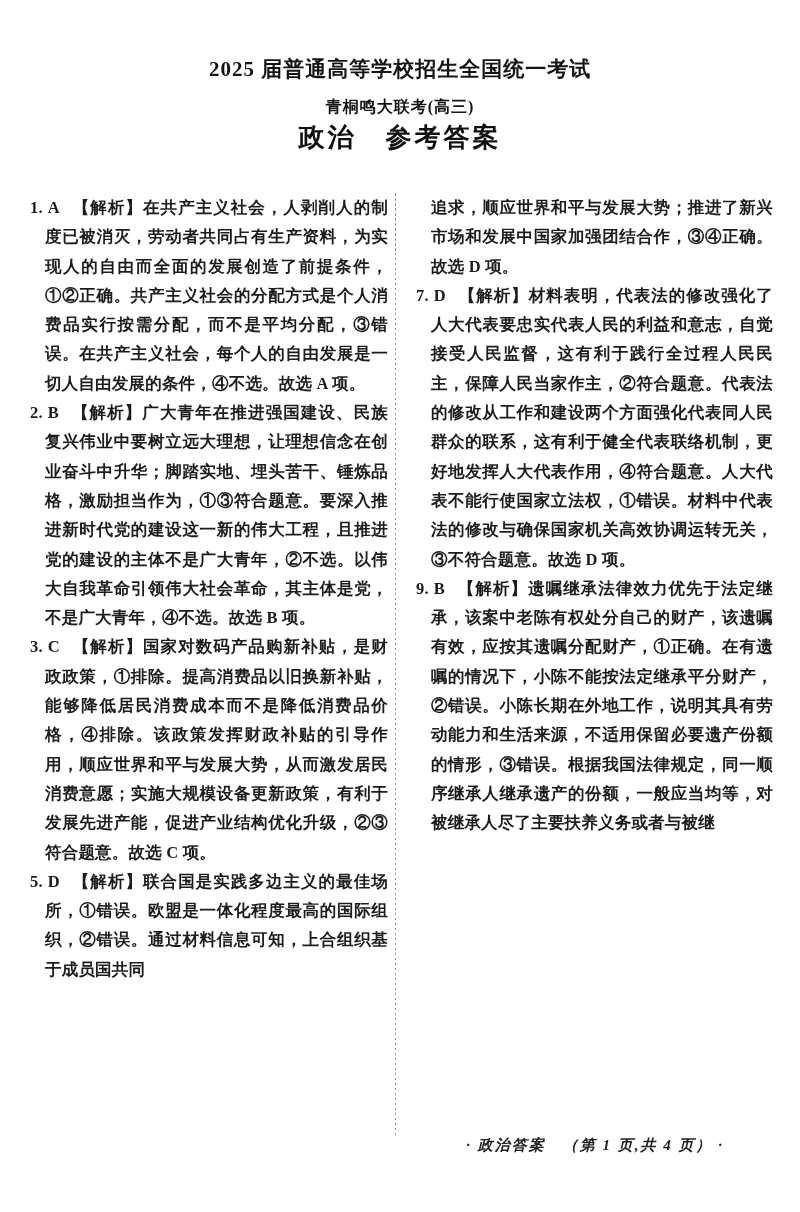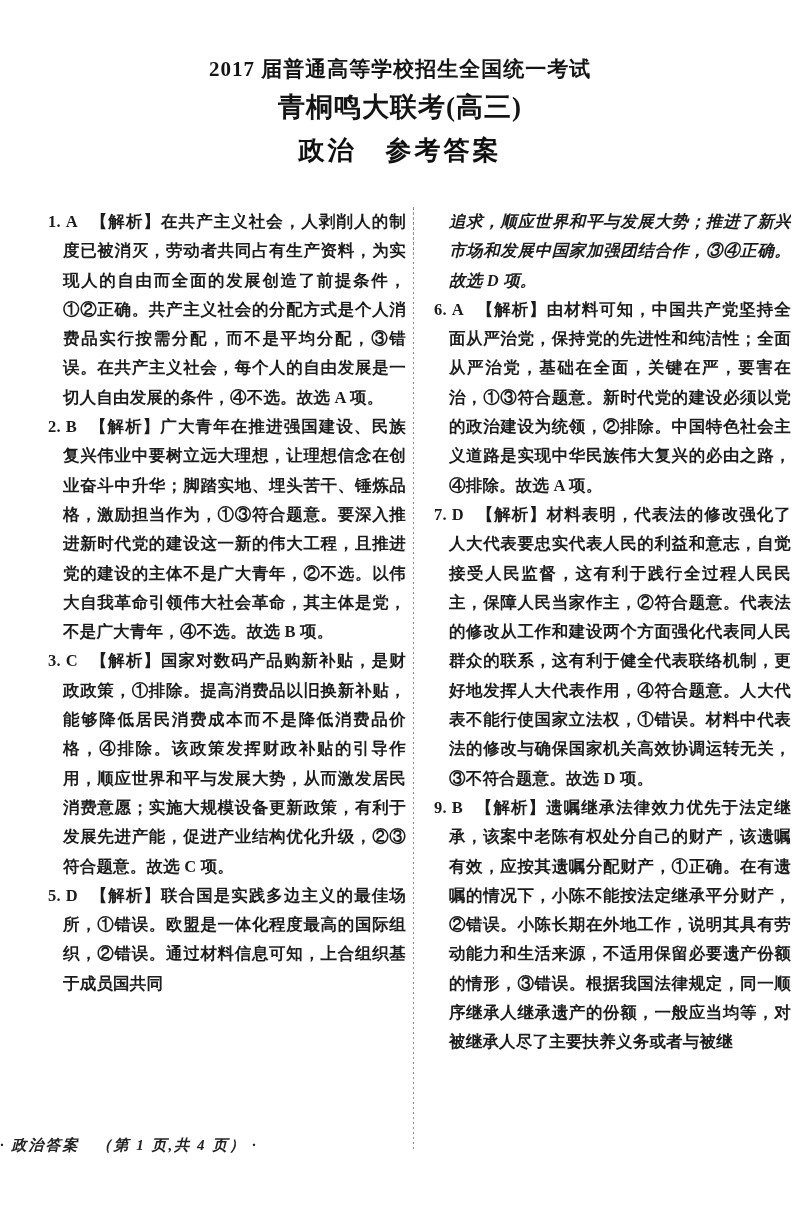--- a/index.html
+++ b/index.html
@@ -15,33 +15,32 @@
     background: #ffffff;
     color: #1b1b1b;
   }
   
   .header { text-align: center; padding-top: 54px; }
   .title-line1 {
     font-size: 21px; font-weight: bold; line-height: 30px;
     letter-spacing: 1px; color: #141414;
   }
   .title-line2 {
-    font-size: 27px; font-weight: bold; line-height: 30px;
+    font-size: 16px; font-weight: bold; line-height: 30px;
     margin-top: 8px; letter-spacing: 1px; color: #141414;
   }
   .subject-title {
     font-size: 26px; font-weight: bold; line-height: 32px;
-    margin-top: 13px; letter-spacing: 3px; color: #101010;
+    letter-spacing: 3px; color: #101010;
   }
   
   .content {
     position: absolute;
-    top: 193px; left: 48px;
+    top: 193px; left: 30px;
     display: flex;
-    margin-top: 14px;
   }
   .col {
     height: 944px;
     overflow: hidden;
   }
   .col-left  { width: 358px; }
   .col-right { width: 357px; }
   .divider {
     width: 1px; height: 944px;
     margin-left: 7px; margin-right: 20px;
@@ -51,64 +50,63 @@
   .item {
     font-size: 16.5px;
     line-height: 29.3px;
     font-weight: 600;
     text-align: justify;
     color: #1c1c1c;
     padding-left: 15px;
     text-indent: -15px;
     letter-spacing: 0.2px;
   }
-  .item.continuation { text-indent: 0; font-style: italic; }
+  .item.continuation { text-indent: 0; }
   .ans-num    { margin-right: 5px;  font-weight: 600; }
   .ans-letter { margin-right: 12px; font-weight: 600; }
   .ans-tag    { font-weight: 800; }
   
   .footer {
     position: absolute;
     top: 1136px; left: 0;
     width: 724px;
-    text-align: left;
+    text-align: right;
   }
   .footer-text {
     font-style: italic;
     font-size: 15px;
     font-weight: 600;
     letter-spacing: 2px;
     color: #222222;
   }
 </style>
 </head>
 <body>
 
 <div class="page">
 
   <div class="header">
-    <div class="title-line1">2017 届普通高等学校招生全国统一考试</div>
+    <div class="title-line1">2025 届普通高等学校招生全国统一考试</div>
     <div class="title-line2">青桐鸣大联考(高三)</div>
     <div class="subject-title">政治　参考答案</div>
   </div>
 
   <div class="content">
 
     <div class="col col-left">
       <p class="item"><span class="ans-num">1.</span><span class="ans-letter">A</span><span class="ans-tag">【解析】</span><span class="ans-text">在共产主义社会，人剥削人的制度已被消灭，劳动者共同占有生产资料，为实现人的自由而全面的发展创造了前提条件，①②正确。共产主义社会的分配方式是个人消费品实行按需分配，而不是平均分配，③错误。在共产主义社会，每个人的自由发展是一切人自由发展的条件，④不选。故选 A 项。</span></p>
       <p class="item"><span class="ans-num">2.</span><span class="ans-letter">B</span><span class="ans-tag">【解析】</span><span class="ans-text">广大青年在推进强国建设、民族复兴伟业中要树立远大理想，让理想信念在创业奋斗中升华；脚踏实地、埋头苦干、锤炼品格，激励担当作为，①③符合题意。要深入推进新时代党的建设这一新的伟大工程，且推进党的建设的主体不是广大青年，②不选。以伟大自我革命引领伟大社会革命，其主体是党，不是广大青年，④不选。故选 B 项。</span></p>
       <p class="item"><span class="ans-num">3.</span><span class="ans-letter">C</span><span class="ans-tag">【解析】</span><span class="ans-text">国家对数码产品购新补贴，是财政政策，①排除。提高消费品以旧换新补贴，能够降低居民消费成本而不是降低消费品价格，④排除。该政策发挥财政补贴的引导作用，顺应世界和平与发展大势，从而激发居民消费意愿；实施大规模设备更新政策，有利于发展先进产能，促进产业结构优化升级，②③符合题意。故选 C 项。</span></p>
       <p class="item"><span class="ans-num">5.</span><span class="ans-letter">D</span><span class="ans-tag">【解析】</span><span class="ans-text">联合国是实践多边主义的最佳场所，①错误。欧盟是一体化程度最高的国际组织，②错误。通过材料信息可知，上合组织基于成员国共同</span></p>
     </div>
 
     <div class="divider"></div>
 
     <div class="col col-right">
       <p class="item continuation"><span class="ans-text">追求，顺应世界和平与发展大势；推进了新兴市场和发展中国家加强团结合作，③④正确。故选 D 项。</span></p>
-      <p class="item"><span class="ans-num">6.</span><span class="ans-letter">A</span><span class="ans-tag">【解析】</span><span class="ans-text">由材料可知，中国共产党坚持全面从严治党，保持党的先进性和纯洁性；全面从严治党，基础在全面，关键在严，要害在治，①③符合题意。新时代党的建设必须以党的政治建设为统领，②排除。中国特色社会主义道路是实现中华民族伟大复兴的必由之路，④排除。故选 A 项。</span></p>
       <p class="item"><span class="ans-num">7.</span><span class="ans-letter">D</span><span class="ans-tag">【解析】</span><span class="ans-text">材料表明，代表法的修改强化了人大代表要忠实代表人民的利益和意志，自觉接受人民监督，这有利于践行全过程人民民主，保障人民当家作主，②符合题意。代表法的修改从工作和建设两个方面强化代表同人民群众的联系，这有利于健全代表联络机制，更好地发挥人大代表作用，④符合题意。人大代表不能行使国家立法权，①错误。材料中代表法的修改与确保国家机关高效协调运转无关，③不符合题意。故选 D 项。</span></p>
       <p class="item"><span class="ans-num">9.</span><span class="ans-letter">B</span><span class="ans-tag">【解析】</span><span class="ans-text">遗嘱继承法律效力优先于法定继承，该案中老陈有权处分自己的财产，该遗嘱有效，应按其遗嘱分配财产，①正确。在有遗嘱的情况下，小陈不能按法定继承平分财产，②错误。小陈长期在外地工作，说明其具有劳动能力和生活来源，不适用保留必要遗产份额的情形，③错误。根据我国法律规定，同一顺序继承人继承遗产的份额，一般应当均等，对被继承人尽了主要扶养义务或者与被继</span></p>
     </div>
 
   </div>
 
   <div class="footer">
     <span class="footer-text">·  政治答案　（第 1 页,共 4 页）  ·</span>
   </div>
 

